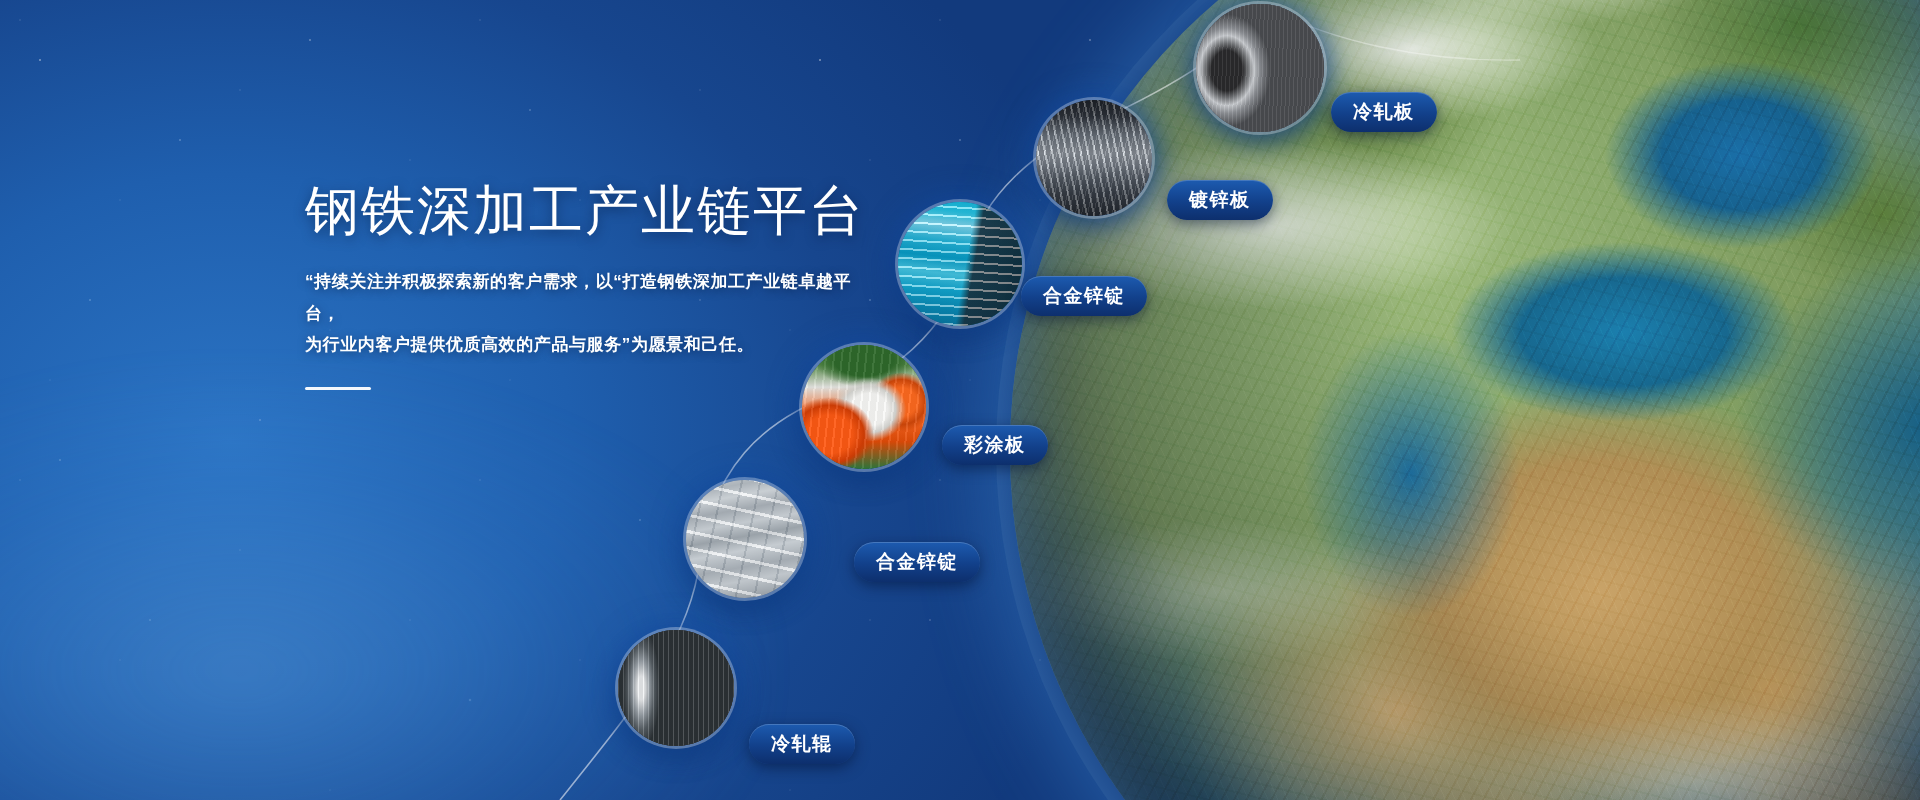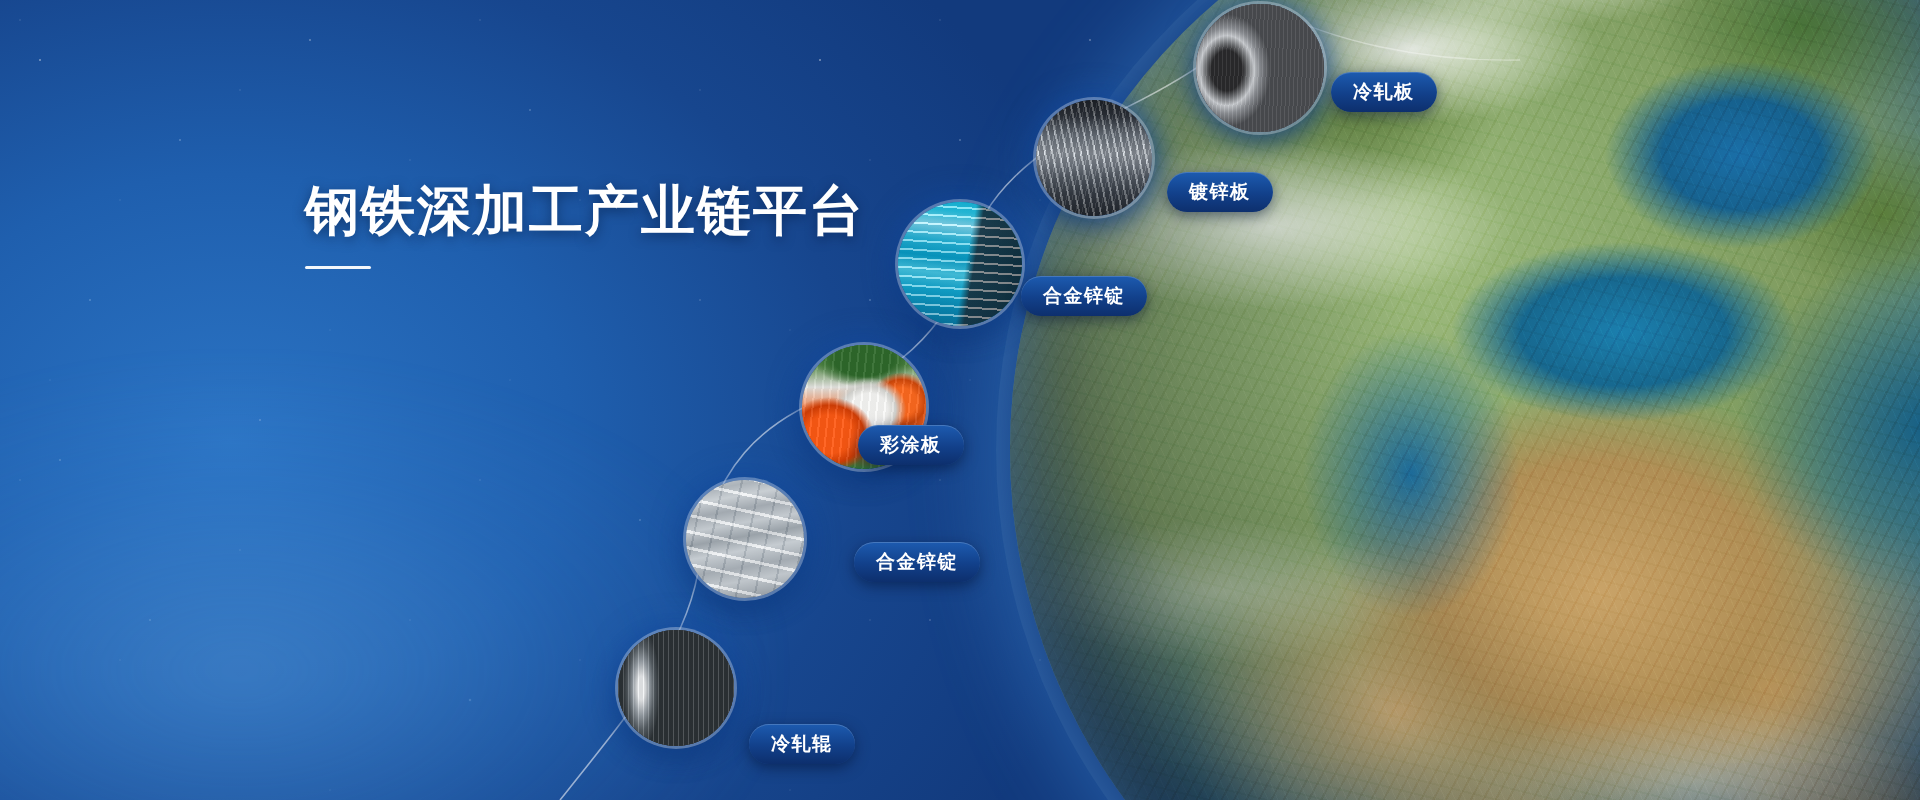--- a/index.html
+++ b/index.html
@@ -234,21 +234,21 @@
     content:""; position:absolute; inset:0;
     background:repeating-linear-gradient(90deg, rgba(255,255,255,.30) 0 1px, rgba(0,0,0,.18) 1px 5px);
     opacity:.55;
   }
 
   
   .copy { position:absolute; left:305px; top:180px; width:620px; }
   .title {
     color:#ffffff;
     font-size:54px;
-    font-weight:700;
+    font-weight:400;
     letter-spacing:2px;
     line-height:1.12;
     text-shadow:0 3px 12px rgba(3,24,60,.55);
     white-space:nowrap;
   }
   .subtitle {
     margin-top:26px;
     color:#ffffff;
     font-size:17px;
     font-weight:600;
@@ -284,56 +284,60 @@
     <path d="M 560 800 C 640 700 690 640 700 560 C 712 470 760 420 840 392
              C 920 364 960 300 970 252 C 982 196 1035 150 1100 120
              C 1170 88 1230 52 1268 8" fill="none" stroke="rgba(255,255,255,0.55)" stroke-width="1.6"></path>
     <path d="M 1268 8 C 1330 40 1420 62 1520 60" fill="none" stroke="rgba(255,255,255,0.35)" stroke-width="1.4"></path>
   </svg>
 
   <div class="node">
     <div class="node-thumb" style="left:1196px; top:4px; width:128px; height:128px;">
       <div class="tex tex-coil-cold"></div>
     </div>
-    <div class="node-label" style="left:1331px; top:72px;">冷轧板</div>
+    <div class="node-label" style="left:1331px; top:92px;">冷轧板</div>
   </div>
 
   <div class="node">
     <div class="node-thumb" style="left:1036px; top:100px; width:116px; height:116px;">
       <div class="tex tex-warehouse"></div>
     </div>
-    <div class="node-label" style="left:1167px; top:172px;">镀锌板</div>
+    <div class="node-label" style="left:1167px; top:180px;">镀锌板</div>
   </div>
 
   <div class="node">
     <div class="node-thumb" style="left:898px; top:202px; width:124px; height:124px;">
       <div class="tex tex-galvalume"></div>
     </div>
     <div class="node-label" style="left:1021px; top:276px;">合金锌锭</div>
   </div>
 
   <div class="node">
     <div class="node-thumb" style="left:802px; top:345px; width:124px; height:124px;">
       <div class="tex tex-colorcoat"></div>
     </div>
-    <div class="node-label" style="left:858px; top:425px;">彩涂板</div>
+    <div class="node-label" style="left:942px; top:425px;">彩涂板</div>
   </div>
 
   <div class="node">
     <div class="node-thumb" style="left:686px; top:480px; width:118px; height:118px;">
       <div class="tex tex-ingot"></div>
     </div>
     <div class="node-label" style="left:854px; top:542px;">合金锌锭</div>
   </div>
 
   <div class="node">
     <div class="node-thumb" style="left:618px; top:630px; width:116px; height:116px;">
       <div class="tex tex-roller"></div>
     </div>
     <div class="node-label" style="left:749px; top:724px;">冷轧辊</div>
   </div>
 
   <div class="copy">
     <div class="title">钢铁深加工产业链平台</div>
+    <div class="subtitle">
+      <div>“持续关注并积极探索新的客户需求，以“打造钢铁深加工产业链卓越平台，</div>
+      <div>为行业内客户提供优质高效的产品与服务”为愿景和己任。</div>
+    </div>
     <div class="divider"></div>
   </div>
 
 </div>
 
 </body></html>

